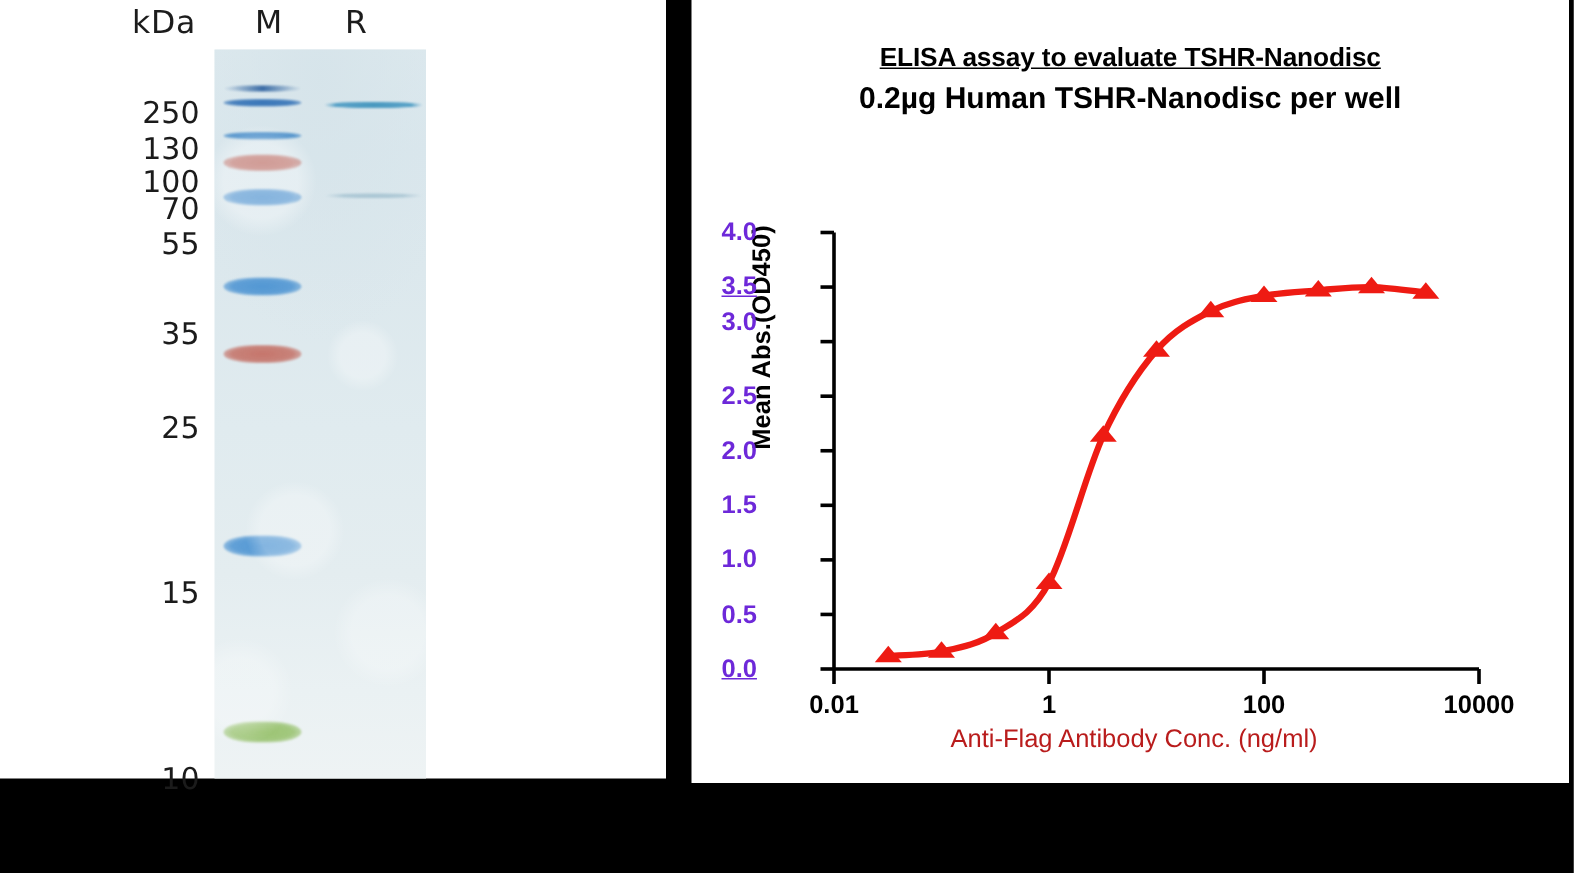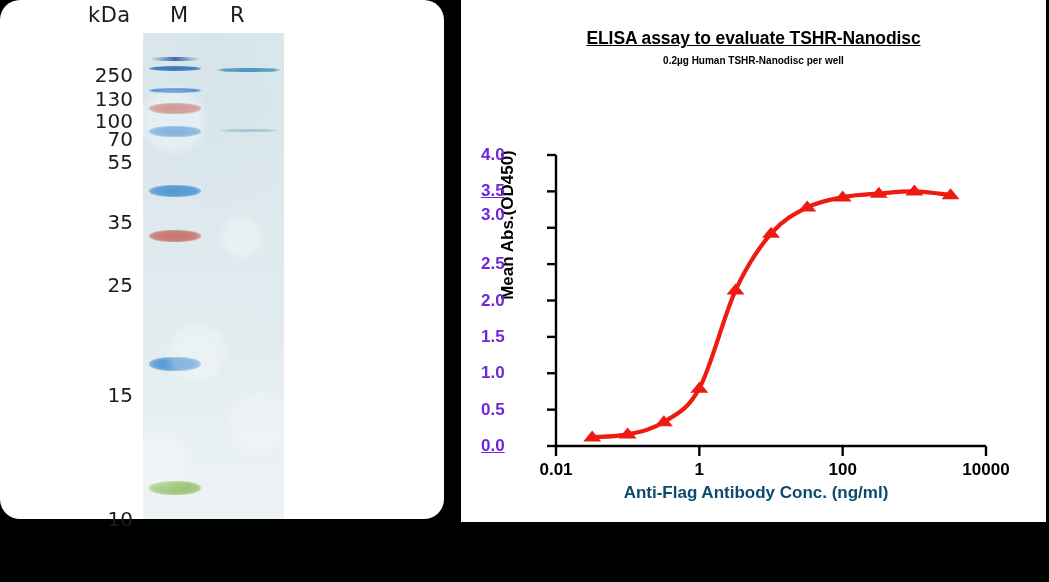--- a/index.html
+++ b/index.html
@@ -17,21 +17,20 @@
   }
 
   
   #gel-panel {
     position: absolute;
     left: 0px;
     top: 0px;
     width: 444px;
     height: 519px;
     background: #ffffff;
-    border-radius: 20px;
   }
   #gel-header-row {
     position: absolute;
     left: 0;
     top: 0;
     width: 444px;
     height: 32px;
   }
   .gel-header-label {
     position: absolute;
@@ -125,21 +124,21 @@
     color: #000000;
     letter-spacing: -0.1px;
     text-decoration: underline;
   }
   #chart-subtitle {
     position: absolute;
     left: 0;
     top: 55px;
     width: 585px;
     text-align: center;
-    font-size: 10px;
+    font-size: 20px;
     font-weight: bold;
     color: #000000;
   }
   #plot-area {
     position: absolute;
     left: 0;
     top: 0;
     width: 585px;
     height: 522px;
   }
@@ -172,22 +171,22 @@
     transform-origin: center center;
     white-space: nowrap;
   }
   #xlabel {
     position: absolute;
     left: 60px;
     top: 483px;
     width: 470px;
     text-align: center;
     font-size: 17px;
-    font-weight: bold;
-    color: #0c4a6e;
+    font-weight: normal;
+    color: #b91c1c;
     white-space: nowrap;
   }
   svg { display: block; }
 </style>
 </head>
 <body>
 
 <div id="gel-panel">
 
   <div id="gel-header-row">

